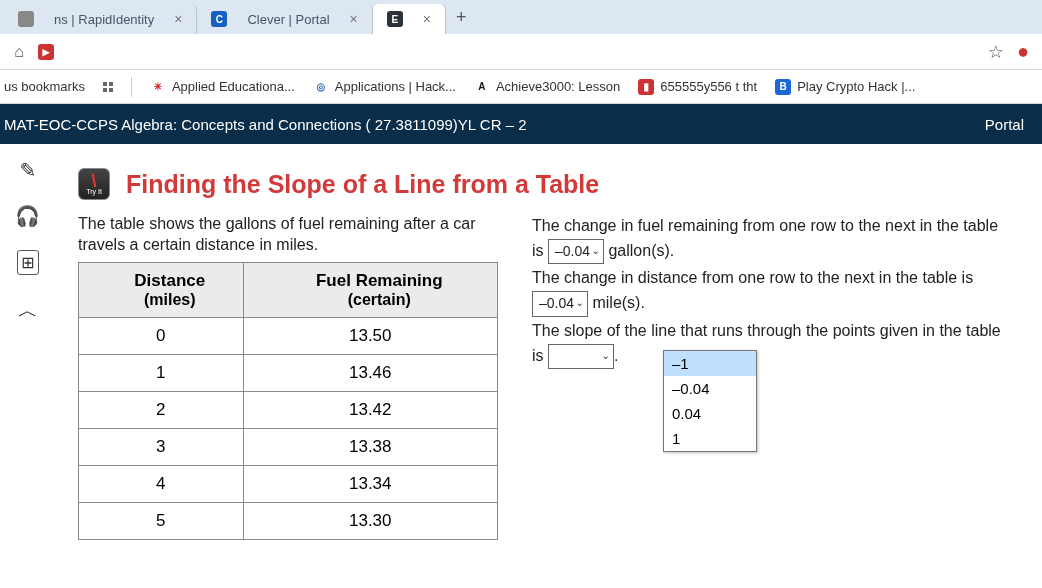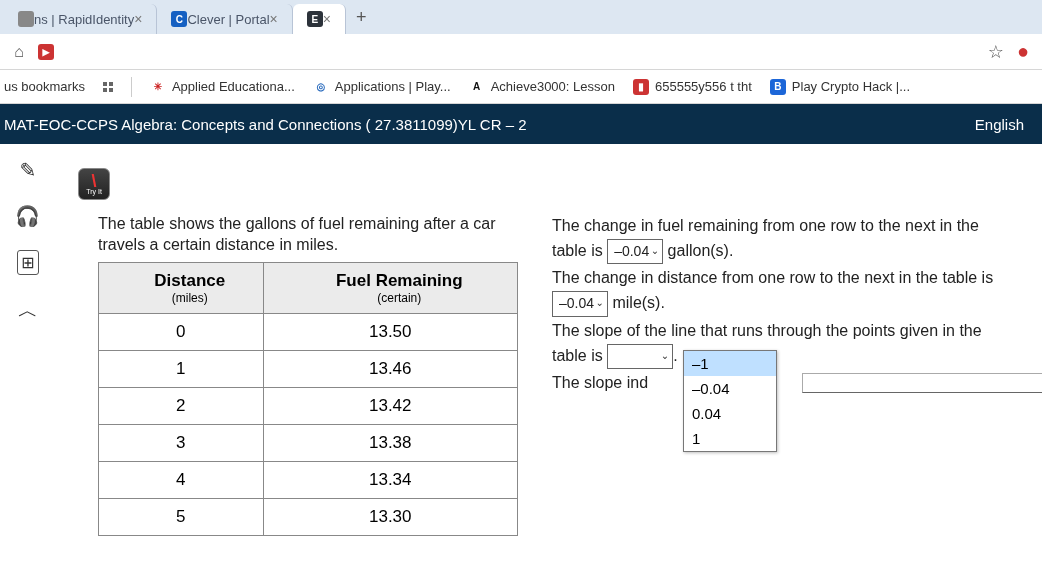--- a/index.html
+++ b/index.html
@@ -1,20 +1,20 @@
 <!DOCTYPE html>
 <html><head>
 <meta charset="utf-8">
 <style>
   * { box-sizing: border-box; margin: 0; padding: 0; font-family: Arial, Helvetica, sans-serif; }
   body { width: 1042px; height: 588px; background: #fff; overflow: hidden; }
   
   
   .tab-strip { height: 34px; background: #dde7f2; display: flex; align-items: center; padding: 0 4px; }
-  .tab { height: 30px; display: flex; align-items: center; padding: 0 14px; font-size: 13px; color: #4a5568; border-right: 1px solid #b8c4d6; gap: 0; border-top-left-radius: 6px; border-top-right-radius: 6px; margin-top:4px;}
+  .tab { height: 30px; display: flex; align-items: center; padding: 0 14px; font-size: 13px; color: #4a5568; border-right: 1px solid #b8c4d6; gap: 20px; border-top-left-radius: 6px; border-top-right-radius: 6px; margin-top:4px;}
   .tab.active { background: #fff; color: #333; }
   .tab-fav { width: 16px; height: 16px; border-radius: 3px; display: inline-flex; align-items: center; justify-content: center; font-size: 10px; font-weight: bold; color: #fff; }
   .tab-close { font-size: 14px; color: #777; cursor: pointer; }
   .addtab { font-size: 18px; color: #555; padding: 0 10px; cursor: pointer; }
 
   
   .url-bar { height: 36px; background: #fff; display: flex; align-items: center; padding: 0 10px; gap: 10px; border-bottom: 1px solid #d6d6d6; }
   .url-field { flex: 1; display: flex; align-items: center; gap: 8px; font-size: 14px; color: #3a3a3a; }
   .ico { width: 18px; height: 18px; display:inline-flex; align-items:center; justify-content:center; color:#555; }
   .star { font-size: 18px; color: #555; }
@@ -36,28 +36,28 @@
 
   .content { flex: 1; background: #fff; padding: 12px 0 0 0; }
   .card { background: #fff; margin: 0 10px 0 0; padding: 12px 22px; border-radius: 4px; }
   .title-row { display: flex; align-items: center; gap: 16px; margin-bottom: 14px; }
   .tryit-badge { width: 32px; height: 32px; border-radius: 6px; background: linear-gradient(#444,#222); border: 1px solid #888; display:flex; flex-direction:column; align-items:center; justify-content:center; }
   .tryit-badge .tick { color: #e33; font-weight: bold; font-size: 18px; line-height:14px; }
   .tryit-badge .lbl { color:#fff; font-size:7px; }
   .lesson-title { color: #d23a3a; font-size: 25px; font-weight: bold; }
 
   .two-col { display: flex; gap: 34px; }
-  .colL { width: 420px; margin-left: 20px; }
+  .colL { width: 420px; }
   .colR { flex: 1; }
   .intro { font-size: 16px; color: #222; line-height: 1.3; margin-bottom: 6px; }
 
   table.data { width: 100%; border-collapse: collapse; }
   table.data th, table.data td { border: 1px solid #888; text-align: center; padding: 8px 6px; font-size: 17px; }
   table.data th { background: #ebebeb; font-weight: bold; padding-left: 24px; }
-  table.data th .sub { display:block; font-weight: normal; font-size: 12px; }
+  table.data th .sub { display:block; font-weight: bold; font-size: 16px; }
 
   .q-line { font-size: 16px; color: #222; line-height: 1.55; margin-bottom: 2px; }
   .fakeselect { display:inline-block; border:1px solid #666; background:#fff; padding: 1px 4px 1px 6px; font-size:14px; min-width:56px; position:relative; }
   .fakeselect .caret { position:absolute; right:3px; top:3px; font-size:10px; color:#333; }
 
   .dropdown-pop { position: absolute; border:1px solid #777; background:#fff; font-size:15px; min-width:94px; box-shadow: 1px 1px 3px rgba(0,0,0,.25); }
   .dropdown-pop .opt { padding:4px 8px; cursor:pointer; }
   .dropdown-pop .opt.hover { background:#bfe0ff; }
 
   .long-input { border-bottom:1px solid #666; border-right:1px solid #666; border-top:1px solid #aaa; border-left:1px solid #aaa; width: 270px; height:20px; font-size:13px; position:relative; display:inline-block; }
@@ -103,56 +103,57 @@
         <span></span>
       </span>
   </span>
   <span style="border-left:1px solid #ccc;height:20px"></span>
   <span class="bm-item">
     <span class="bm-fav" style="color:#c22">✳</span>
     <span>Applied Educationa...</span>
   </span>
   <span class="bm-item">
     <span class="bm-fav" style="color:#2a6bbd">◎</span>
-    <span>Applications | Play...</span>
+    <span>Applications | Hack...</span>
   </span>
   <span class="bm-item">
     <span class="bm-fav" style="color:#111;font-weight:bold">A</span>
     <span>Achieve3000: Lesson</span>
   </span>
   <span class="bm-item">
     <span class="bm-fav" style="background:#c33">▮</span>
     <span>655555y556 t tht</span>
   </span>
   <span class="bm-item">
     <span class="bm-fav" style="background:#1c66d8">B</span>
     <span>Play Crypto Hack |...</span>
   </span>
 </div>
 
 <div class="course-hdr">
   <span>MAT-EOC-CCPS Algebra: Concepts and Connections ( 27.3811099)YL CR – 2</span>
-  <span>English</span>
+  <span>Portal</span>
 </div>
 
 <div class="work">
   <div class="tool-rail">
     <span class="tool">✎</span>
     <span class="tool">🎧</span>
     <span class="tool" style="font-size:16px;border:1px solid #555;padding:2px 3px;border-radius:3px">⊞</span>
     <span class="tool">︿</span>
   </div>
 
   <div class="content">
     <div class="card">
       <div class="title-row">
         <div class="tryit-badge">
           <span class="tick">\</span>
           <span class="lbl">Try It</span>
         </div>
+        <div class="lesson-title">Finding the Slope of a Line from a Table</div>
       </div>
 
       <div class="two-col">
         <div class="colL">
           <p class="intro">The table shows the gallons of fuel remaining after a car travels a certain distance in miles.</p>
           <table class="data">
             <thead>
               <tr>
                 <th><span>Distance</span><span class="sub">(miles)</span></th>
                 <th><span>Fuel Remaining</span><span class="sub">(certain)</span></th>
@@ -190,26 +191,20 @@
         <div class="colR" style="position:relative">
           <div class="q-line">
             <span>The change in fuel remaining from one row to the next in the table is </span><span class="fakeselect"><span>–0.04</span><span class="caret">⌄</span></span><span> gallon(s).</span>
           </div>
           <div class="q-line">
             <span>The change in distance from one row to the next in the table is </span><span class="fakeselect"><span>–0.04</span><span class="caret">⌄</span></span><span> mile(s).</span>
           </div>
           <div class="q-line">
             <span>The slope of the line that runs through the points given in the table is </span><span class="fakeselect" style="min-width:66px"><span>&nbsp;</span><span class="caret">⌄</span></span>.
           </div>
-          <div class="q-line" style="position:relative">
-            <span>The slope ind</span>
-            <span class="long-input" style="position:absolute; left:250px; top:2px;">
-                <span class="caret">⌄</span>
-              </span>
-          </div>
 
           <div class="dropdown-pop" style="left:131px; top:136px;">
             <div class="opt hover">–1</div>
             <div class="opt">–0.04</div>
             <div class="opt">0.04</div>
             <div class="opt">1</div>
           </div>
         </div>
       </div>
     </div>

